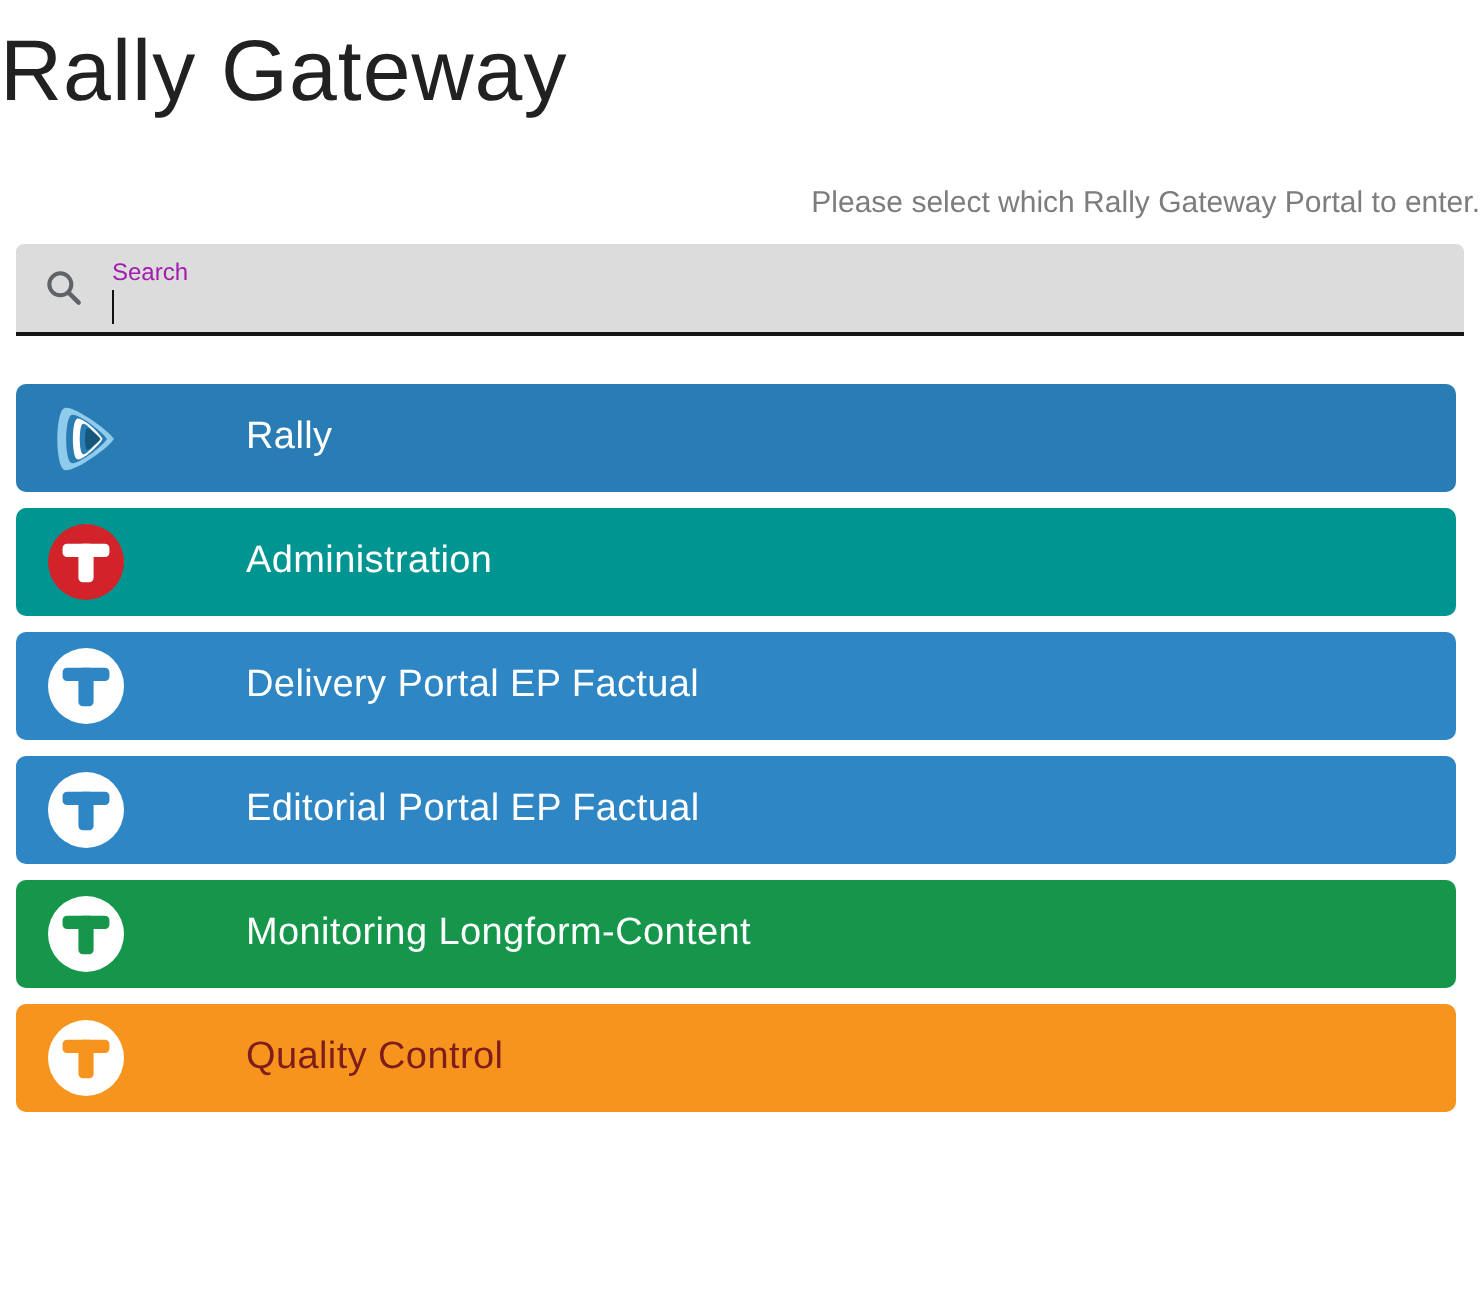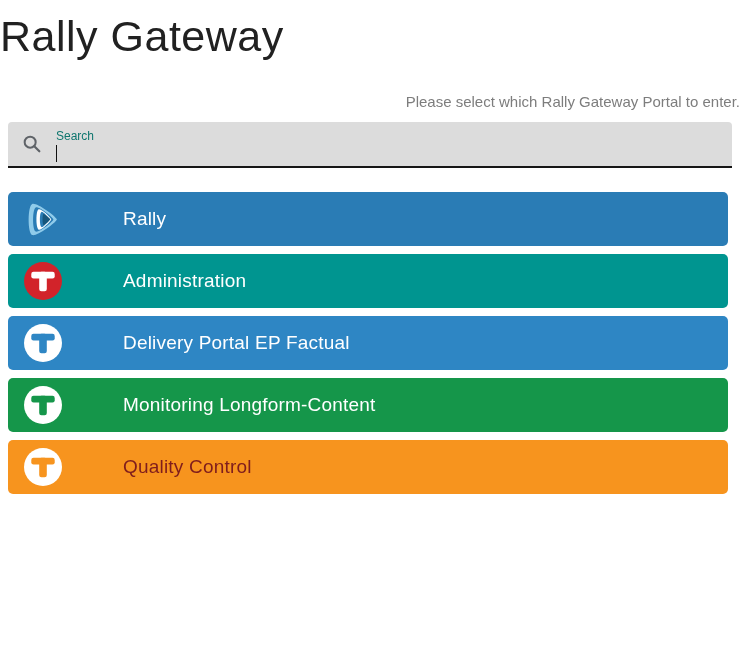--- a/index.html
+++ b/index.html
@@ -40,21 +40,21 @@
   }
   .search-field {
     display: flex;
     flex-direction: column;
     justify-content: center;
     flex: 1 1 auto;
     padding-top: 4px;
   }
   .search-label {
     font-size: 12px;
-    color: #0f766e;
+    color: #a21caf;
     line-height: 14px;
   }
   .search-input-row {
     display: flex;
     align-items: center;
     height: 20px;
   }
   .search-caret {
     width: 1px; height: 17px;
     background: #111111;
@@ -148,20 +148,30 @@
     <span class="portal-icon">
       <svg width="38" height="38" viewBox="0 0 24 24">
         <circle class="t-circle" cx="12" cy="12" r="12" fill="#ffffff"></circle>
         <rect class="t-bar" x="4.6" y="6.2" width="14.8" height="4.2" rx="1.4" fill="#2e86c4"></rect>
         <rect class="t-stem" x="9.6" y="6.2" width="4.8" height="12.2" rx="1.4" fill="#2e86c4"></rect>
       </svg>
     </span>
     <span class="portal-label">Delivery Portal EP Factual</span>
   </div>
 
+  <div class="portal-row" style="background: rgb(46, 134, 196); color: rgb(255, 255, 255);">
+    <span class="portal-icon">
+      <svg width="38" height="38" viewBox="0 0 24 24">
+        <circle class="t-circle" cx="12" cy="12" r="12" fill="#ffffff"></circle>
+        <rect class="t-bar" x="4.6" y="6.2" width="14.8" height="4.2" rx="1.4" fill="#2e86c4"></rect>
+        <rect class="t-stem" x="9.6" y="6.2" width="4.8" height="12.2" rx="1.4" fill="#2e86c4"></rect>
+      </svg>
+    </span>
+    <span class="portal-label">Editorial Portal EP Factual</span>
+  </div>
 
   <div class="portal-row" style="background: rgb(21, 150, 74); color: rgb(255, 255, 255);">
     <span class="portal-icon">
       <svg width="38" height="38" viewBox="0 0 24 24">
         <circle class="t-circle" cx="12" cy="12" r="12" fill="#ffffff"></circle>
         <rect class="t-bar" x="4.6" y="6.2" width="14.8" height="4.2" rx="1.4" fill="#15964a"></rect>
         <rect class="t-stem" x="9.6" y="6.2" width="4.8" height="12.2" rx="1.4" fill="#15964a"></rect>
       </svg>
     </span>
     <span class="portal-label">Monitoring Longform-Content</span>

